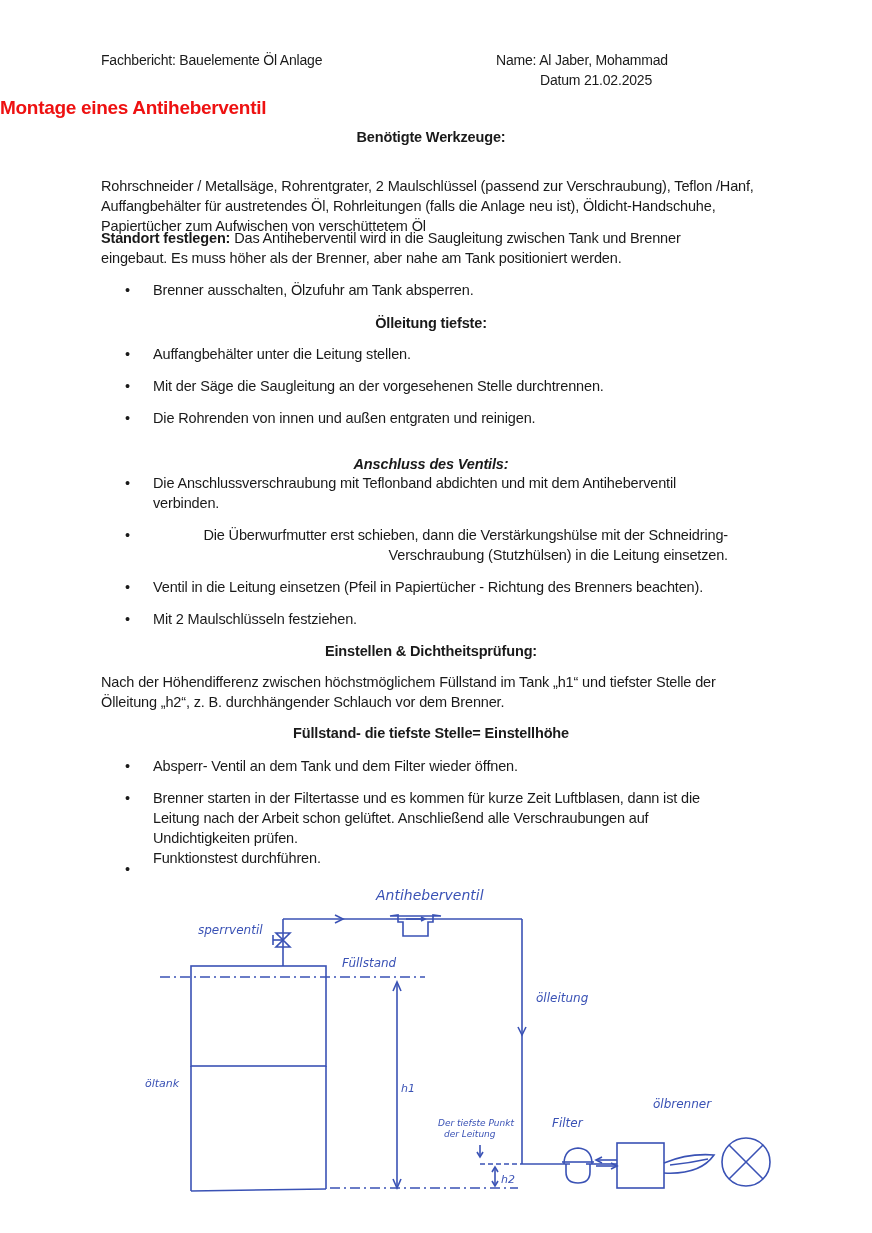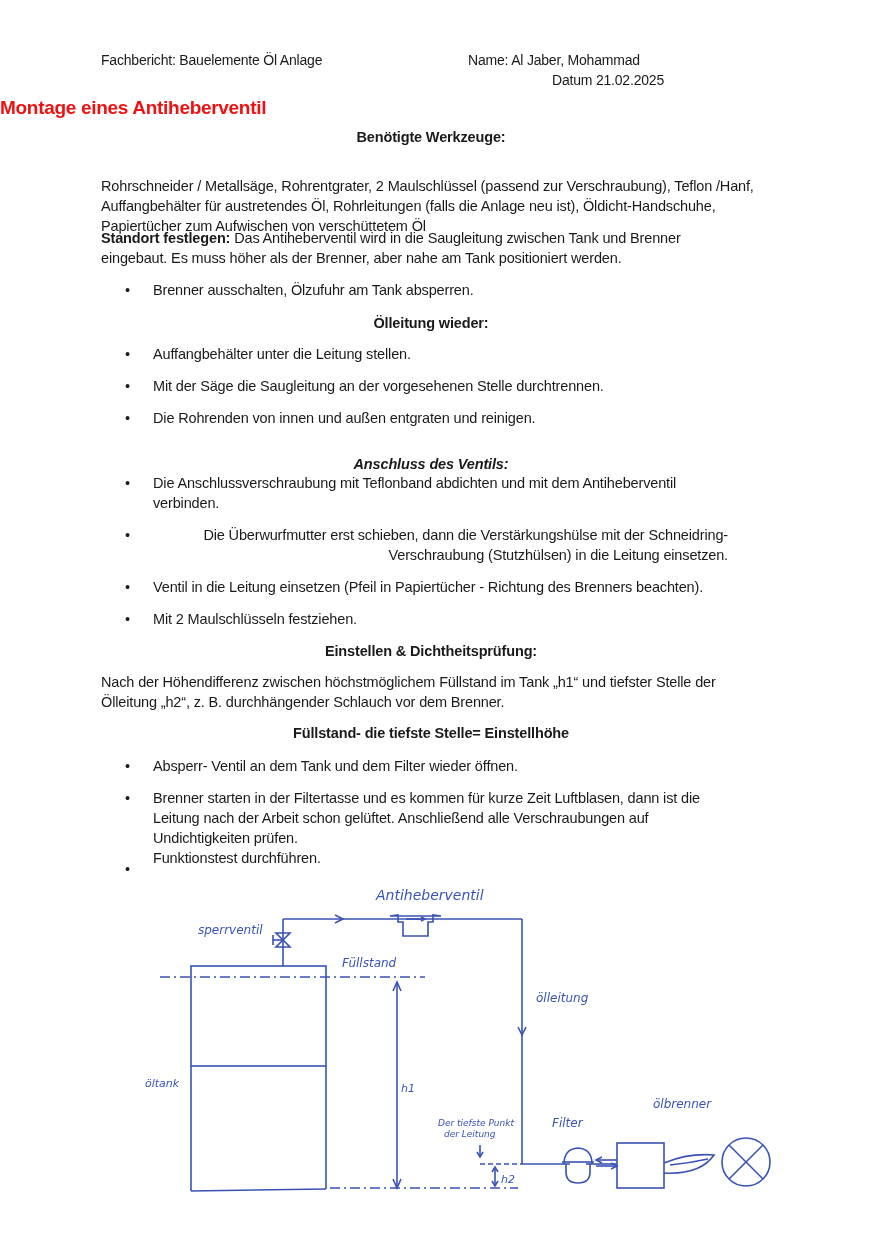--- a/index.html
+++ b/index.html
@@ -1,20 +1,20 @@
 <!DOCTYPE html>
 <html><head>
 <meta charset="utf-8">
 <style>
   html, body { margin:0; padding:0; background:#ffffff; }
   body { width:872px; height:1233px; position:relative; overflow:hidden;
          font-family:"Liberation Sans", sans-serif; color:#1a1a1a; }
   .hdr-left { position:absolute; left:101px; top:52px; font-size:14px; letter-spacing:-0.2px; }
-  .hdr-right { position:absolute; left:468px; top:52px; font-size:14px; letter-spacing:-0.2px; }
-  .hdr-date { position:absolute; left:540px; top:72px; font-size:14px; letter-spacing:-0.2px;margin-left:12px; }
+  .hdr-right { position:absolute; left:496px; top:52px; font-size:14px; letter-spacing:-0.2px; }
+  .hdr-date { position:absolute; left:540px; top:72px; font-size:14px; letter-spacing:-0.2px; }
   .title { position:absolute; left:0; width:848px; top:97px; text-align:left; font-size:19px;
            font-weight:bold; color:#ee1111; letter-spacing:-0.3px; }
   .block { position:absolute; left:101px; width:660px; font-size:14.5px; line-height:20px; letter-spacing:-0.15px; }
   .h { font-weight:bold;text-align:center; }
   .bul { position:absolute; left:101px; width:640px; font-size:14.5px; line-height:20px; letter-spacing:-0.15px; }
   .bul .dot { position:absolute; left:24px; top:0; }
   .bul .txt { position:absolute; left:52px; width:600px; }
   .diagram { position:absolute; left:140px; top:875px; width:650px; height:330px; }
   .hand { font-family:"DejaVu Sans", sans-serif; font-style:italic; fill:#3a52b5; font-size:12px; }
 </style>
@@ -31,21 +31,21 @@
 <div class="block" style="top:157px;width:660px;margin-top:19px;">Rohrschneider / Metallsäge, Rohrentgrater, 2 Maulschlüssel (passend zur Verschraubung), Teflon /Hanf, Auffangbehälter für austretendes Öl, Rohrleitungen (falls die Anlage neu ist), Öldicht-Handschuhe, Papiertücher zum Aufwischen von verschüttetem Öl</div>
 
 <div class="block" style="top:228px;width:630px;">
   <span class="h">Standort festlegen:</span><span> Das Antiheberventil wird in die Saugleitung zwischen Tank und Brenner eingebaut. Es muss höher als der Brenner, aber nahe am Tank positioniert werden.</span>
 </div>
 <div class="bul" style="top:280px;">
     <span class="dot">•</span>
     <span class="txt">Brenner ausschalten, Ölzufuhr am Tank absperren.</span>
   </div>
 
-<div class="block h" style="top:313px;">Ölleitung wieder:</div>
+<div class="block h" style="top:313px;">Ölleitung tiefste:</div>
 <div class="bul" style="top:344px;">
     <span class="dot">•</span>
     <span class="txt">Auffangbehälter unter die Leitung stellen.</span>
   </div>
 <div class="bul" style="top:376px;">
     <span class="dot">•</span>
     <span class="txt">Mit der Säge die Saugleitung an der vorgesehenen Stelle durchtrennen.</span>
   </div>
 <div class="bul" style="top:408px;">
     <span class="dot">•</span>

